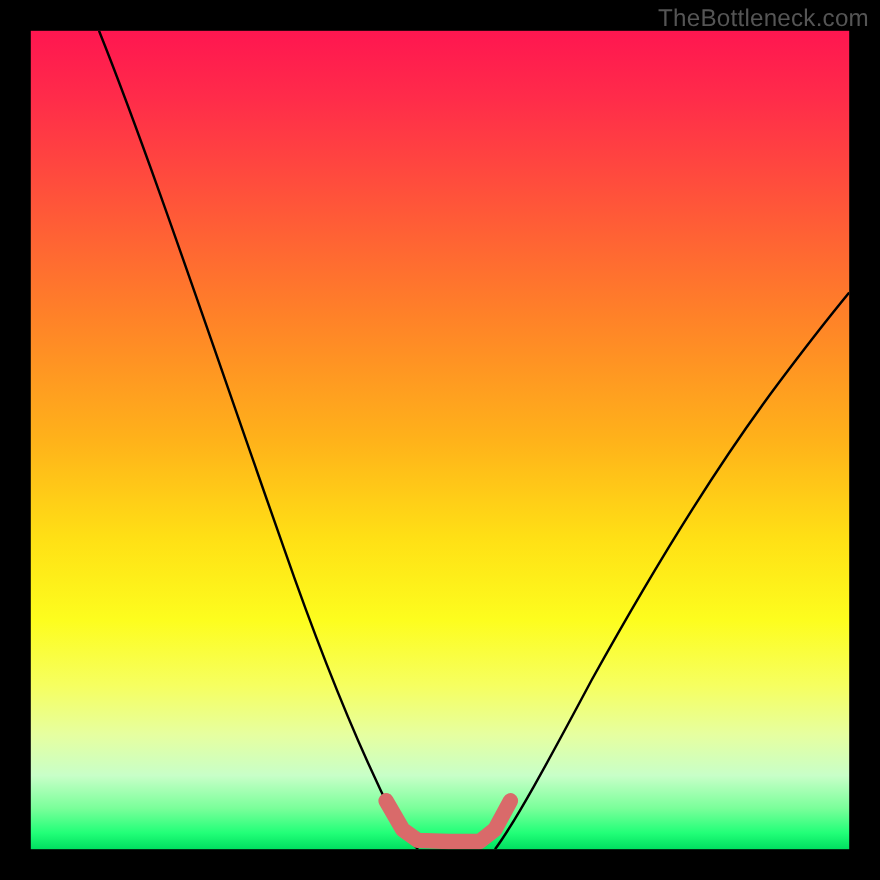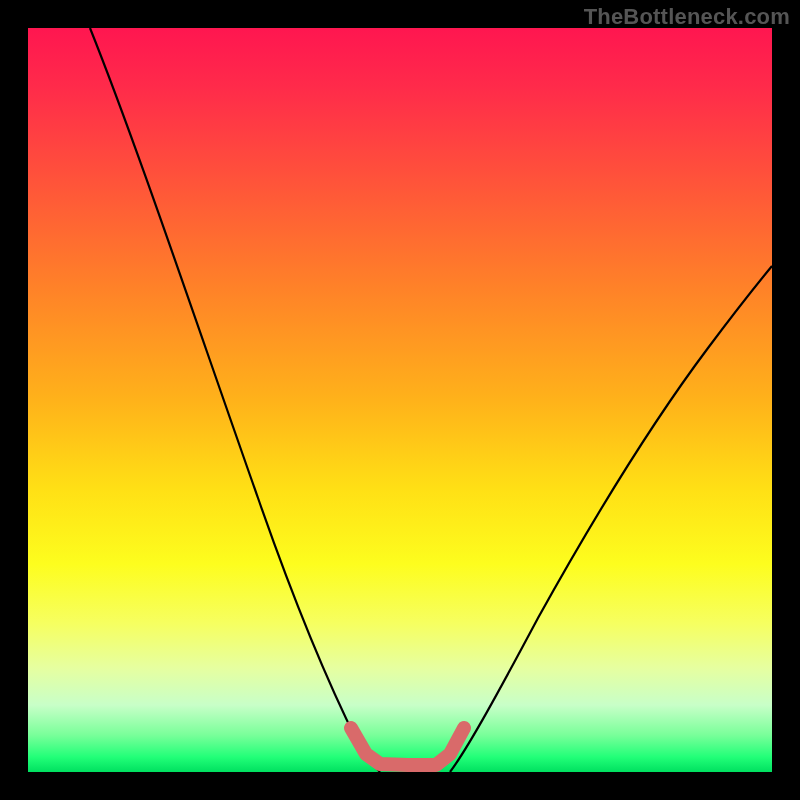--- a/index.html
+++ b/index.html
@@ -10,21 +10,21 @@
     position: relative;
     overflow: hidden;
     font-family: Arial, Helvetica, sans-serif;
   }
   .watermark {
     position: absolute;
     top: 4px;
     right: 10px;
     color: #555;
     font-size: 22px;
-    font-weight: 700;
+    font-weight: 400;
     z-index: 20;
     letter-spacing: 0.2px;
   }
   .plot-area {
     position: absolute;
     left: 28px;
     top: 28px;
     width: 744px;
     height: 744px;
   }

